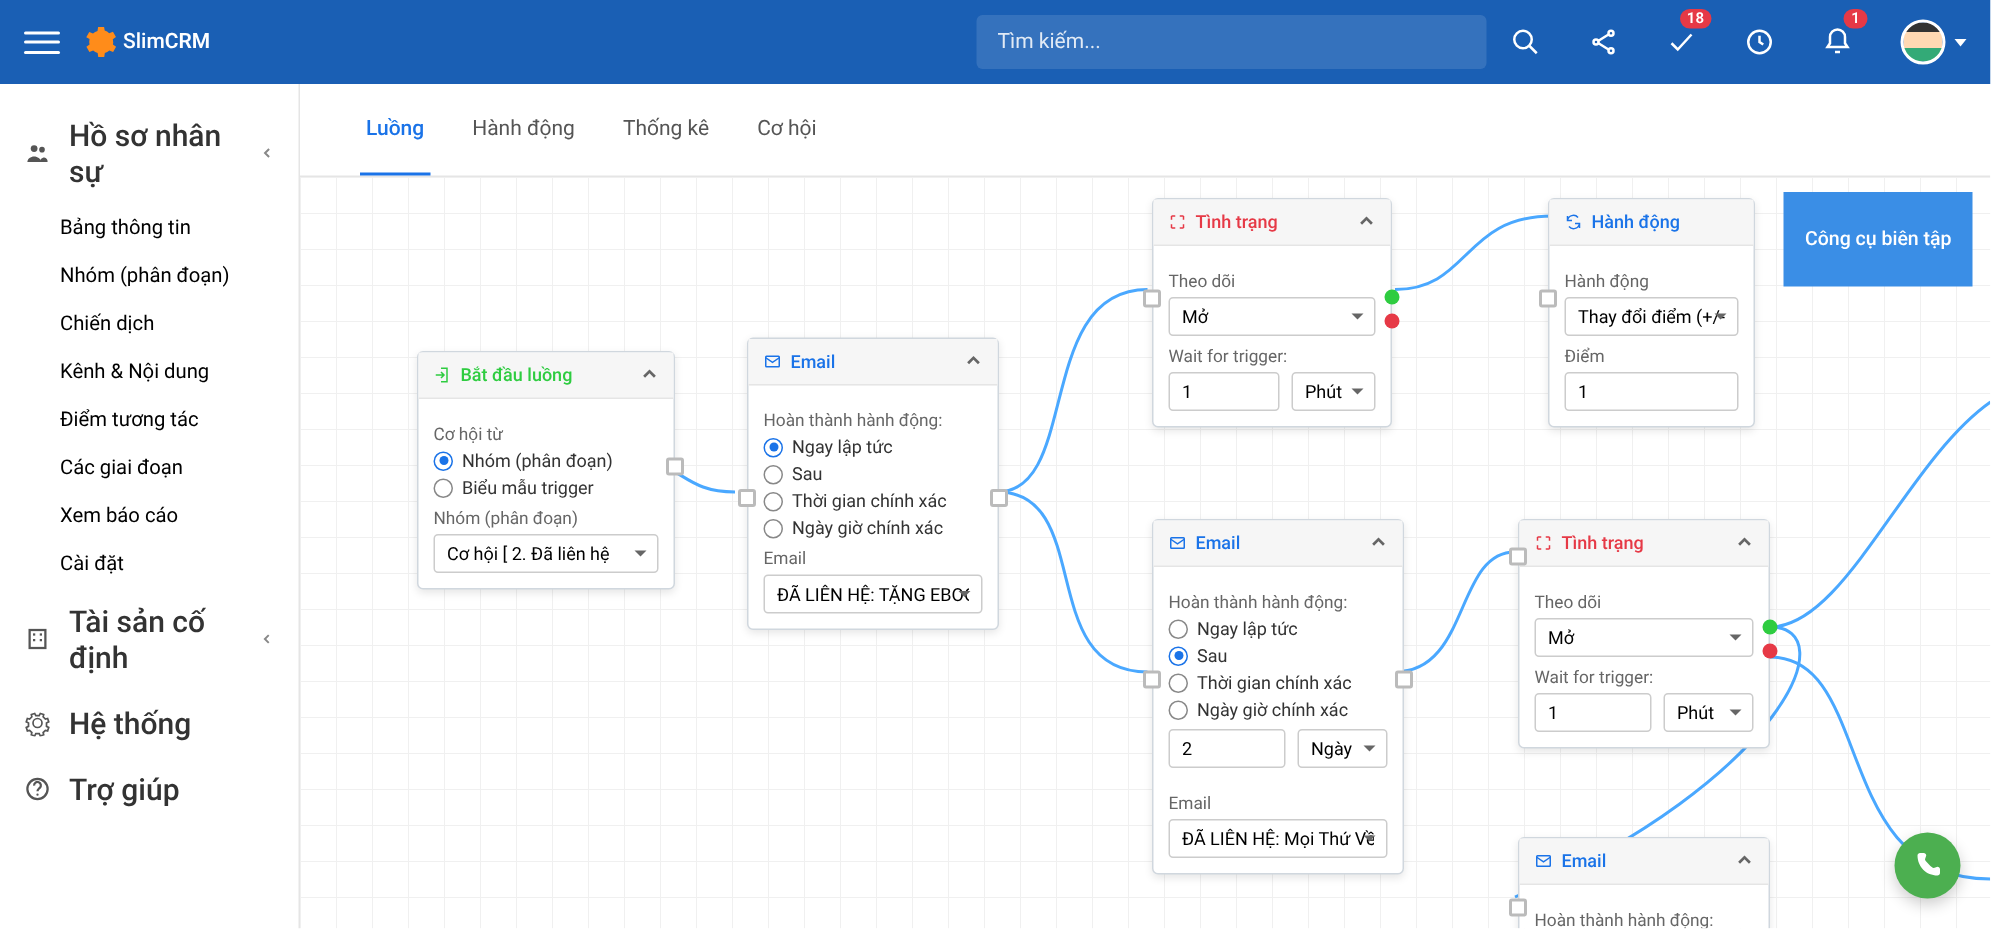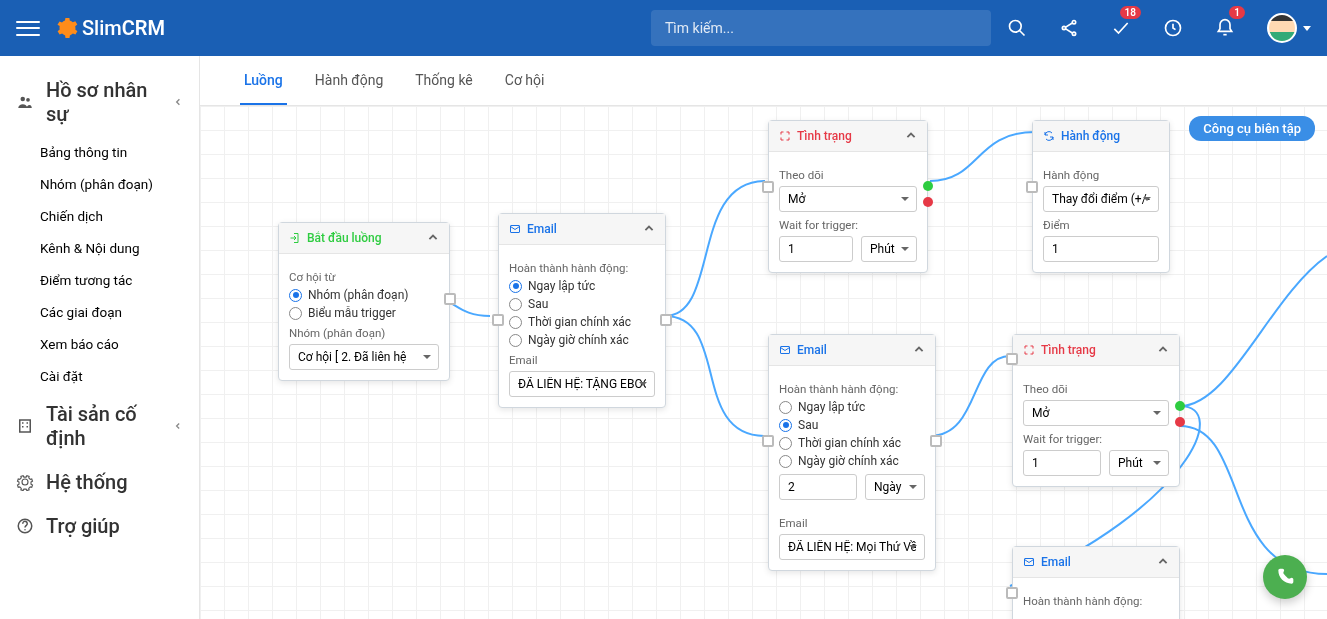--- a/index.html
+++ b/index.html
@@ -1,20 +1,20 @@
 <!DOCTYPE html>
 <html><head>
 <meta charset="utf-8">
 <style>
 *{box-sizing:border-box;margin:0;padding:0;font-family:-apple-system,BlinkMacSystemFont,'Segoe UI',Roboto,Arial,sans-serif}
 body{width:1327px;height:619px;overflow:hidden;background:#fff;font-size:13px;color:#333}
 .header{height:56px;background:#1a5fb4;display:flex;align-items:center;padding:0 16px;color:#fff}
 .burger{width:24px;height:24px;cursor:pointer;margin-right:14px;display:flex;flex-direction:column;justify-content:space-evenly}
 .burger span{height:2px;background:#fff;border-radius:1px}
-.logo{display:flex;font-size:20px;font-weight:500}
+.logo{display:flex;align-items:center;font-size:14px;font-weight:500}
 .logo .gear{width:24px;height:24px;margin-right:4px;color:#ff8c1a}
 .logo .crm{font-weight:600}
 .search-box{margin-left:auto;background:rgba(255,255,255,0.12);border-radius:4px;height:36px;display:flex;align-items:center;padding:6px 14px;width:340px}
 .search-box input{background:transparent;border:none;color:#fff;outline:none;width:100%;font-size:14px}
 .search-box input::placeholder{color:rgba(255,255,255,0.85)}
 .hdr-icons{display:flex;gap:32px;margin-left:16px}
 .hdr-icon{position:relative;color:#fff;cursor:pointer;display:flex;align-items:center}
 .hdr-icon svg{width:20px;height:20px}
 .badge{position:absolute;top:-7px;right:-10px;background:#e63946;color:#fff;font-size:10px;font-weight:600;border-radius:10px;padding:1px 5px;min-width:16px;text-align:center}
 .avatar{width:30px;height:30px;border-radius:50%;background:linear-gradient(180deg,#333 0%,#333 25%,#ffd9b3 25%,#ffd9b3 65%,#3a7 65%);border:2px solid #fff}
@@ -22,25 +22,25 @@
 .layout{display:flex;height:calc(619px - 56px)}
 .sidebar{width:200px;background:#fff;border-right:1px solid #e5e5e5;overflow-y:auto;padding-top:12px}
 .nav-item{display:flex;align-items:center;padding:10px 16px;cursor:pointer;font-size:20px;color:#333;gap:12px}
 .nav-item.top{font-weight:500}
 .nav-item.active{background:#e8f0fd;color:#1a5fb4;border-radius:20px;margin:0 8px}
 .nav-item .chev{margin-left:auto;color:#888}
 .nav-item .icon{width:18px;height:18px;color:#555;flex-shrink:0}
 .nav-item.active .icon,.nav-item.active .chev{color:#1a5fb4}
 .sub-item{padding:8px 16px 8px 40px;cursor:pointer;font-size:13.5px;color:#000000}
 .main{flex:1;display:flex;flex-direction:column;overflow:hidden}
-.tabs{display:flex;gap:24px;padding:0 40px;border-bottom:1px solid #e5e5e5;height:50px;align-items:center}
+.tabs{display:flex;gap:24px;padding:0 40px;border-bottom:1px solid #e5e5e5;height:62px;align-items:center}
 .tab{padding:14px 4px;cursor:pointer;font-size:14px;color:#555;border-bottom:2px solid transparent;height:100%;display:flex;align-items:center}
 .tab.active{color:#1a73e8;border-bottom-color:#1a73e8;font-weight:500}
 .canvas{flex:1;position:relative;overflow:hidden;background-color:#fff;background-image:linear-gradient(#f0f0f0 1px,transparent 1px),linear-gradient(90deg,#f0f0f0 1px,transparent 1px);background-size:24px 24px}
-.editor-btn{position:absolute;top:10px;right:12px;background:#3a8ee6;color:#fff;border:none;padding:5px 14px;border-radius:12px;font-size:13px;font-weight:500;cursor:pointer;z-index:10}
+.editor-btn{position:absolute;top:10px;right:12px;background:#3a8ee6;color:#fff;border:none;padding:24px 14px;border-radius:0;font-size:13px;font-weight:500;cursor:pointer;z-index:10}
 .fab{position:absolute;bottom:20px;right:20px;width:44px;height:44px;border-radius:50%;background:#4caf50;display:flex;align-items:center;justify-content:center;cursor:pointer;box-shadow:0 4px 10px rgba(0,0,0,0.2);z-index:10}
 .fab svg{width:20px;height:20px;color:#fff}
 .card{position:absolute;background:#fff;border:1px solid #d0d7de;border-radius:4px;box-shadow:0 2px 6px rgba(0,0,0,0.1);font-size:12px}
 .card-hd{background:#f6f6f6;border-bottom:1px solid #e5e5e5;padding:8px 10px;display:flex;align-items:center;gap:6px;font-weight:500}
 .card-hd .chev-ic{margin-left:auto;width:12px;height:12px;cursor:pointer}
 .card-body{padding:10px}
 .card-label{color:#666;margin:6px 0 4px;font-size:11.5px}
 .radio-row{display:flex;align-items:center;gap:6px;margin:4px 0;cursor:pointer}
 .radio{width:13px;height:13px;border:1.5px solid #888;border-radius:50%;position:relative;flex-shrink:0}
 .radio.checked{border-color:#1a73e8}

